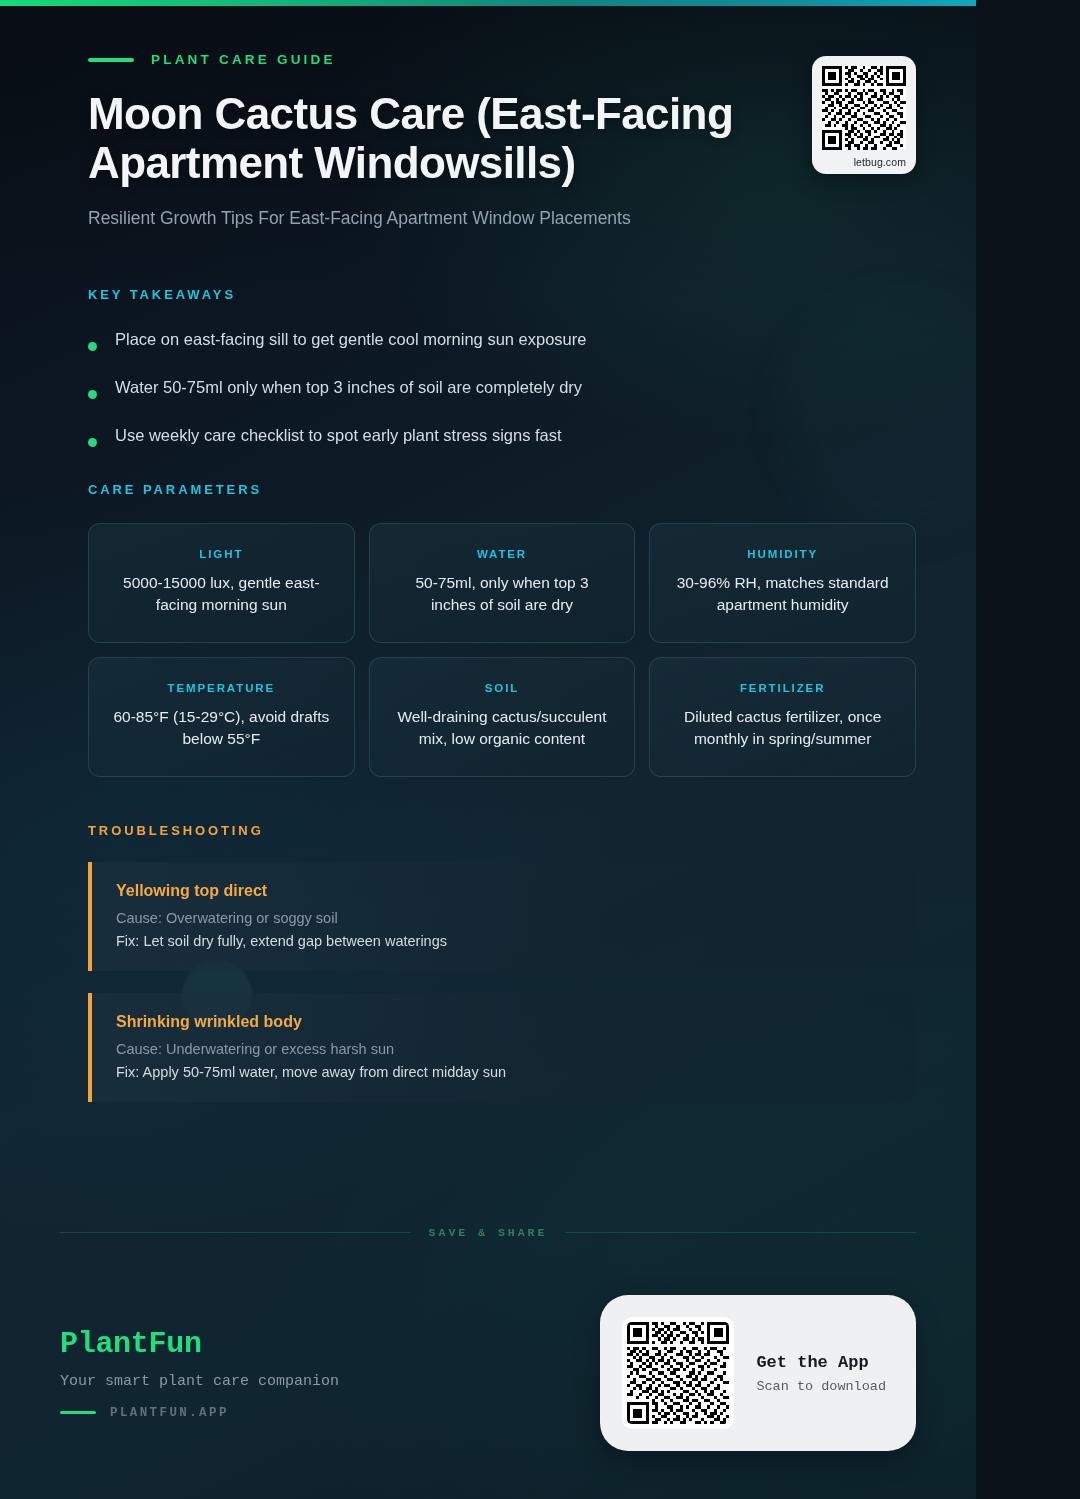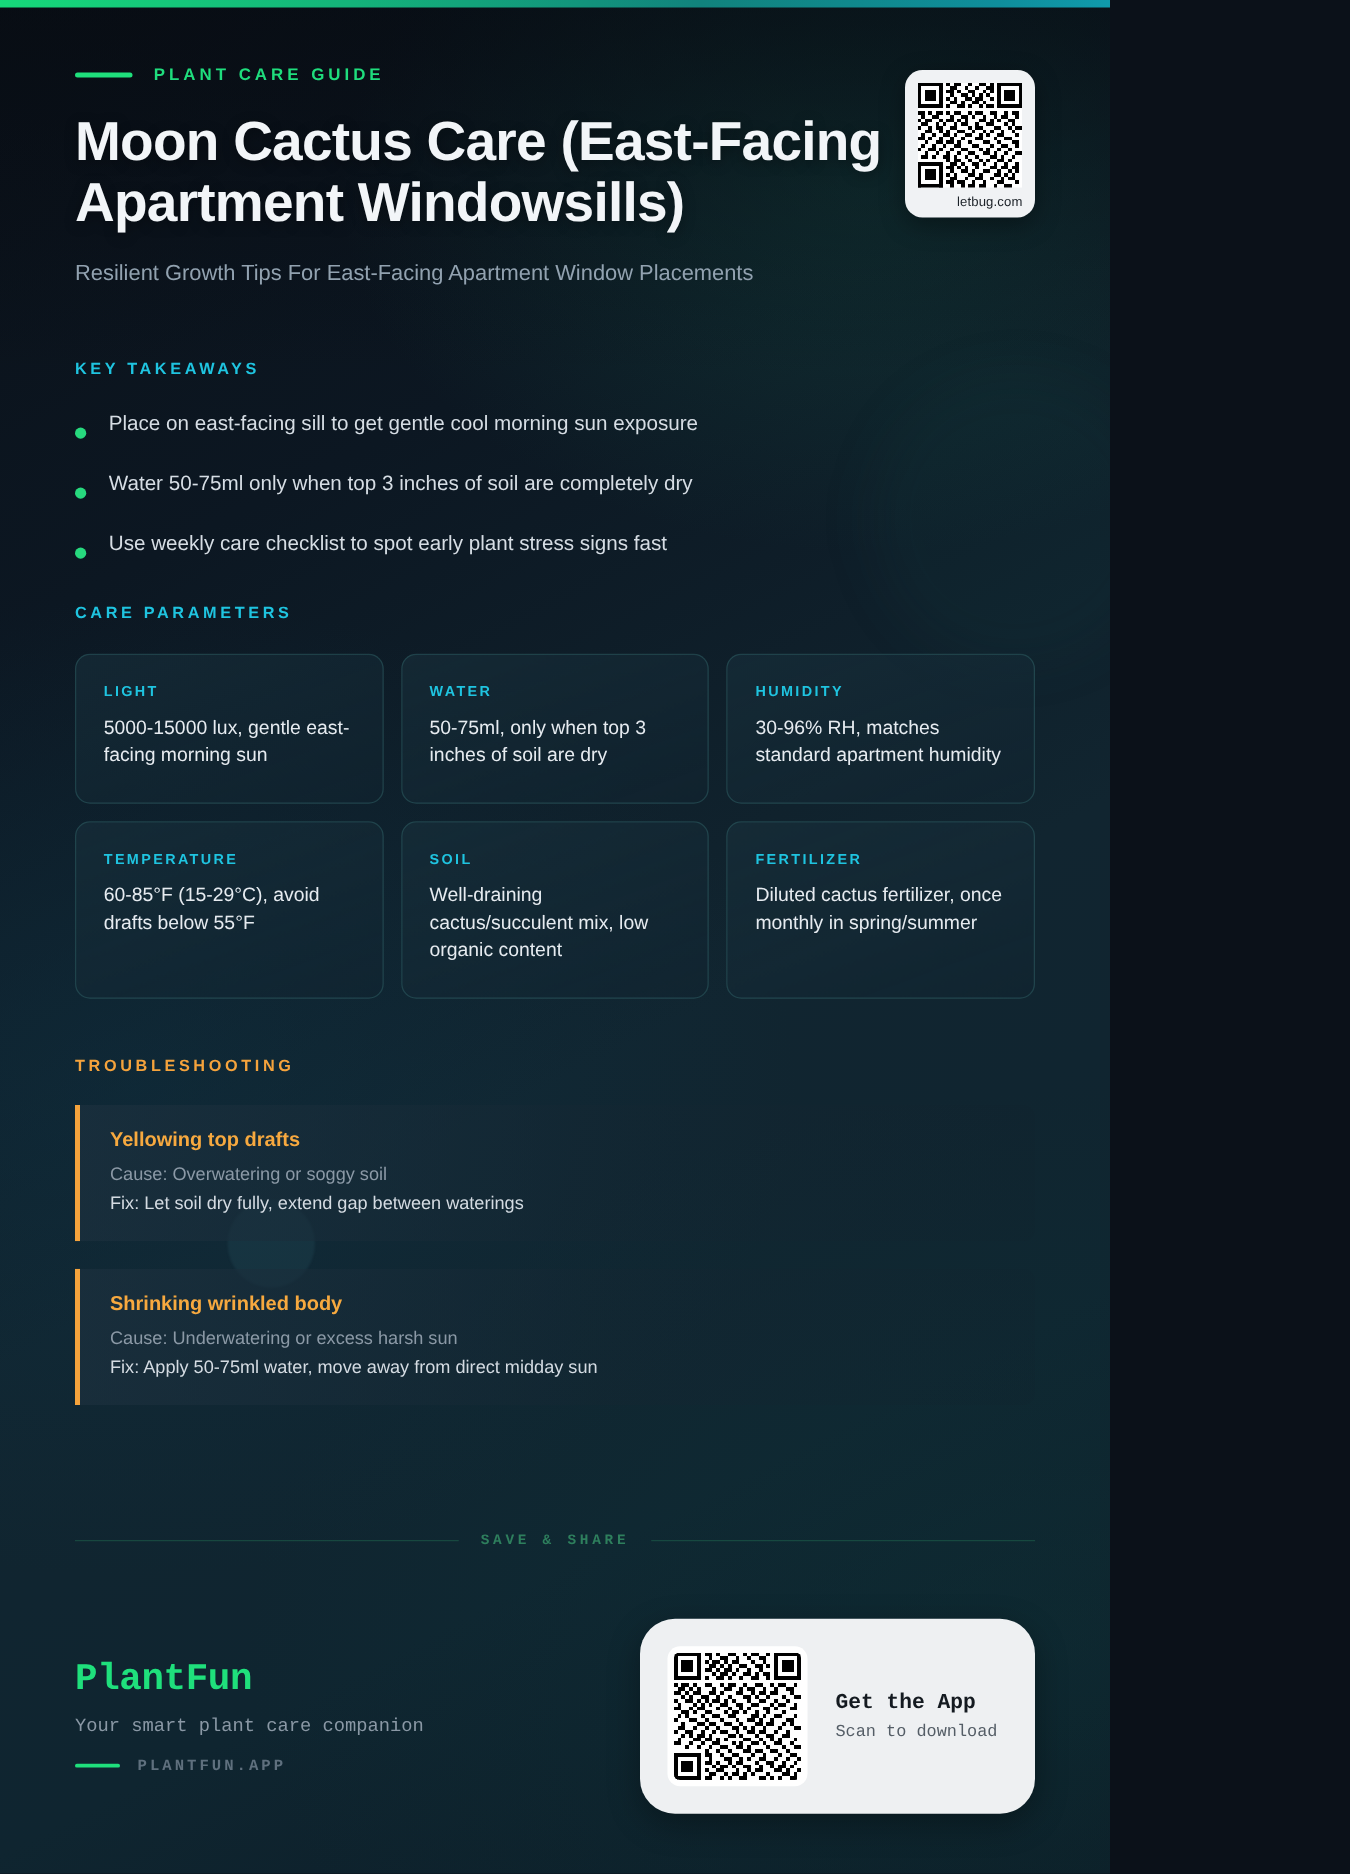--- a/index.html
+++ b/index.html
@@ -8,27 +8,28 @@
     font-family: "Liberation Sans", sans-serif;
     background:#0b1119;
     color:#e8edf2;
     overflow:hidden;
     position:relative;
   }
 
   
   .page {
     position:absolute; inset:0;
-    width:888px; height:1499px;
+    width:976px; height:1499px;
     background:
       radial-gradient(620px 430px at 78% 10%, rgba(23,90,76,0.34) 0%, rgba(23,90,76,0) 68%),
       radial-gradient(760px 560px at 12% 58%, rgba(14,52,70,0.40) 0%, rgba(14,52,70,0) 70%),
       radial-gradient(900px 620px at 95% 88%, rgba(15,60,62,0.30) 0%, rgba(15,60,62,0) 72%),
       linear-gradient(153deg, #0a1018 0%, #0c1722 26%, #112530 56%, #0f2530 76%, #0c1c26 100%);
     overflow:hidden;
+    padding-left:28px;
   }
   .page::after{
     content:"";
     position:absolute; left:0; right:0; top:0; height:300px;
     background:linear-gradient(180deg, rgba(6,10,16,0.55) 0%, rgba(6,10,16,0) 100%);
     pointer-events:none;
   }
 
   .topbar{
     position:absolute; top:0; left:0; width:1080px; height:6px;
@@ -86,20 +87,21 @@
   .card-grid{
     margin-top:26px;
     display:grid; grid-template-columns:repeat(3,1fr); gap:14px;
   }
   .pcard{
     background:linear-gradient(160deg, rgba(24,48,60,0.62) 0%, rgba(17,36,48,0.52) 100%);
     border:1px solid rgba(56,112,116,0.40);
     border-radius:12px;
     padding:24px 22px 26px 22px;
     min-height:104px;
+    text-align:center;
   }
   .pcard-label{
     font-size:11.5px; font-weight:700; letter-spacing:1.9px; color:#1fc4e0;
     margin-bottom:12px;
   }
   .pcard-value{ font-size:15.5px; line-height:1.42; color:#e6ebf0; }
 
   
   .trouble{ margin-top:46px; }
   .tb-list{ margin-top:24px; }
@@ -437,21 +439,21 @@
           <div class="pcard-label">FERTILIZER</div>
           <div class="pcard-value">Diluted cactus fertilizer, once monthly in spring/summer</div>
         </div>
       </div>
     </div>
 
     <div class="trouble">
       <div class="sec-label amber">TROUBLESHOOTING</div>
       <div class="tb-list">
         <div class="tb-item">
-          <div class="tb-title">Yellowing top drafts</div>
+          <div class="tb-title">Yellowing top direct</div>
           <div class="tb-cause">Cause: Overwatering or soggy soil</div>
           <div class="tb-fix">Fix: Let soil dry fully, extend gap between waterings</div>
         </div>
         <div class="tb-item">
           <div class="tb-title">Shrinking wrinkled body</div>
           <div class="tb-cause">Cause: Underwatering or excess harsh sun</div>
           <div class="tb-fix">Fix: Apply 50-75ml water, move away from direct midday sun</div>
         </div>
       </div>
     </div>

